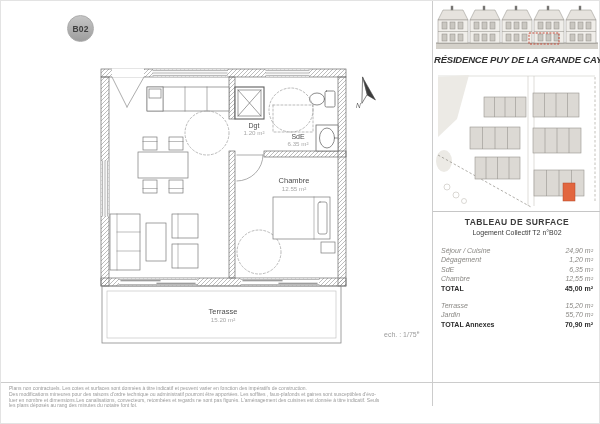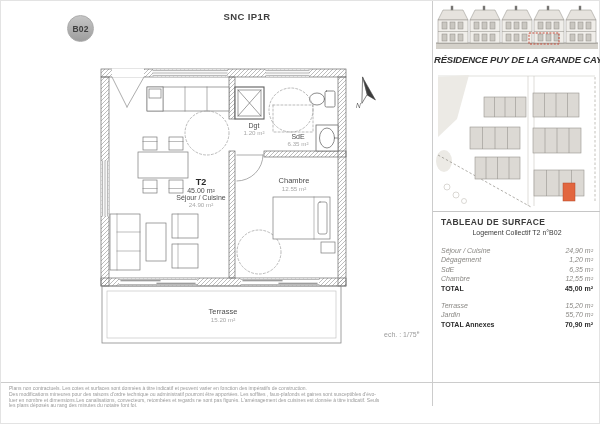--- a/index.html
+++ b/index.html
@@ -26,21 +26,21 @@
   .room .nm{font-size:7px;color:#4c4c4c;}
   .room .nm2{font-size:7.5px;color:#4c4c4c;}
   .room .ar{font-size:6.2px;color:#a8a8a8;}
   .scale{left:383px;top:328px;width:70px;font-size:7px;color:#9b9b9b;}
   .scale sup{font-size:5px;}
   
   .restitle{left:433px;top:53px;width:165px;text-align:center;
             font-size:9.5px;font-weight:bold;font-style:italic;color:#303030;
             letter-spacing:-0.2px;white-space:nowrap;}
   .table{left:440px;top:216px;width:152px;color:#3b3b3b;}
-  .table .tt{text-align:left;font-size:8.5px;font-weight:600;letter-spacing:.4px;}
+  .table .tt{text-align:center;font-size:8.5px;font-weight:600;letter-spacing:.4px;}
   .table .ts{text-align:center;font-size:7px;margin-top:2px;}
   .rows{margin-top:10px;}
   .row{display:flex;justify-content:space-between;font-size:7px;
        font-style:italic;color:#8a8884;line-height:9.4px;}
   .row.total{font-style:normal;font-weight:bold;color:#2c2c2c;}
   .rows.annex{margin-top:8px;}
   
   .vline{left:431px;top:0;width:1px;height:405px;background:#cccccc;}
   .hline1{left:0;top:381px;width:600px;height:1px;background:#cccccc;}
   .hline2{left:432px;top:210px;width:168px;height:1px;background:#c6c6c6;}
@@ -270,29 +270,22 @@
     </g>
   </svg>
 
   <div class="abs vline"></div>
   <div class="abs hline1"></div>
   <div class="abs hline2"></div>
 
   <div class="abs badge">B02</div>
 
   <div class="abs hdr">
-    <div class="t">SNC IP1R</div>
-  </div>
-
-  <div class="abs room" style="left:152px;top:176px;width:96px;">
-    <div class="big">T2</div>
-    <div class="mid">45.00 m²</div>
-    <div class="nm">Séjour / Cuisine</div>
-    <div class="ar">24.90 m²</div>
-  </div>
+  </div>
+
 
   <div class="abs room" style="left:230px;top:121px;width:46px;">
     <div class="nm">Dgt</div>
     <div class="ar">1.20 m²</div>
   </div>
 
   <div class="abs room" style="left:272px;top:132px;width:50px;">
     <div class="nm">SdE</div>
     <div class="ar">6.35 m²</div>
   </div>

